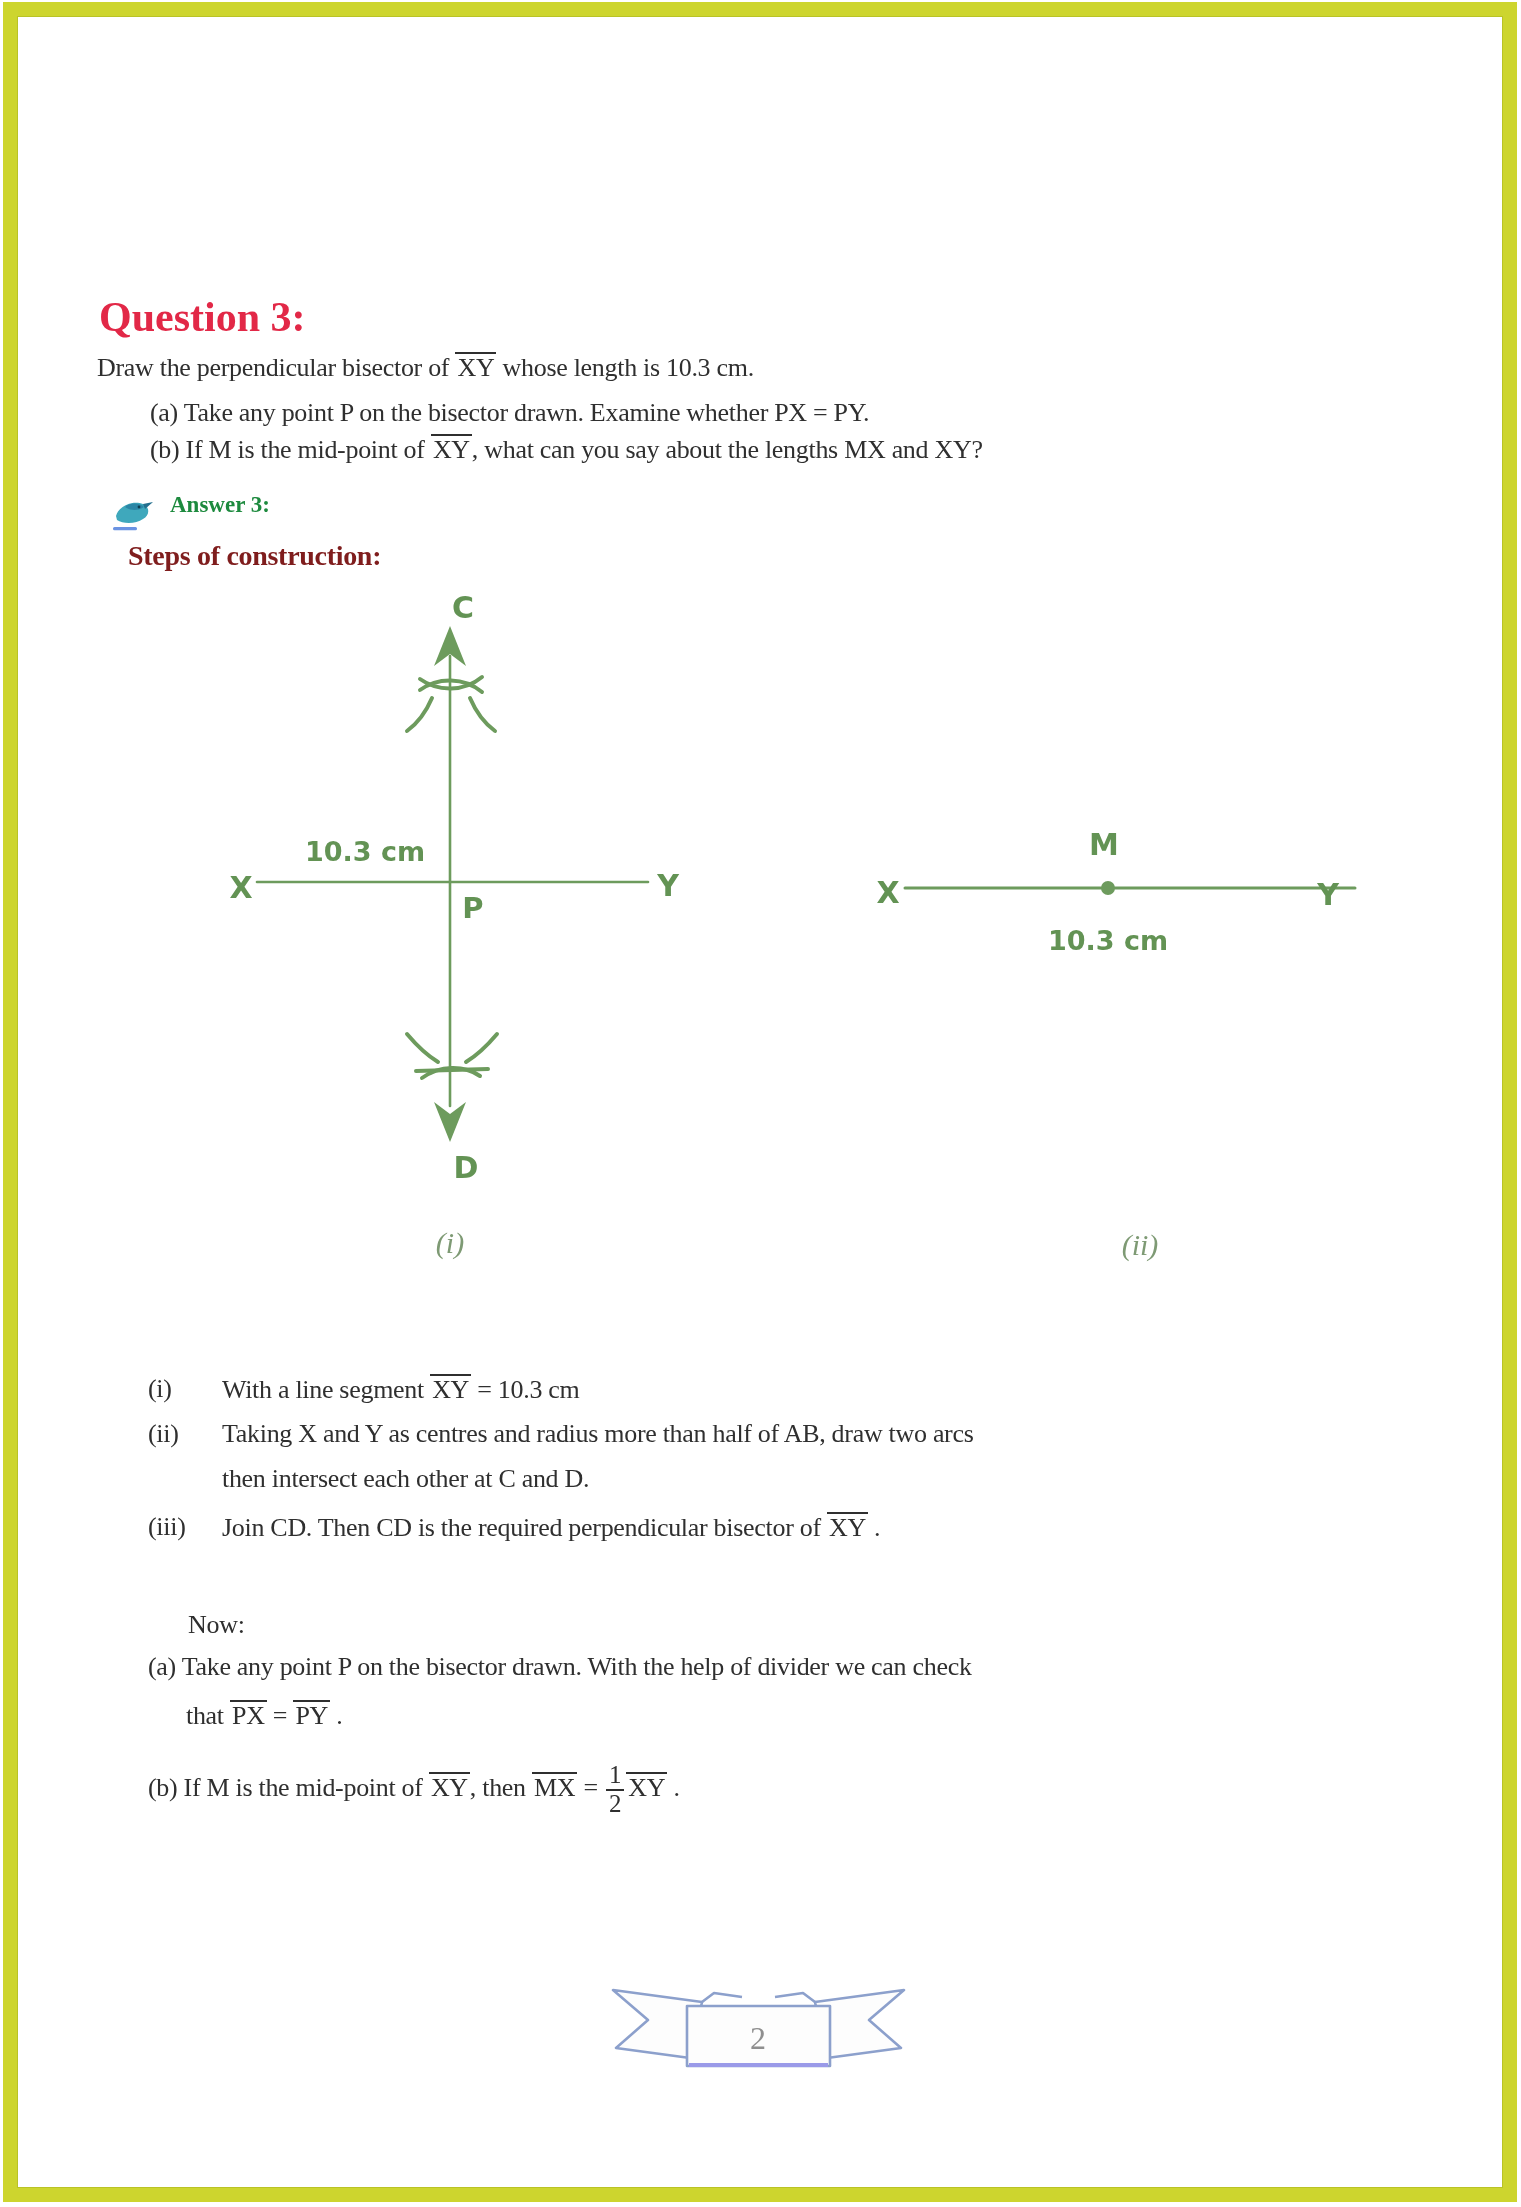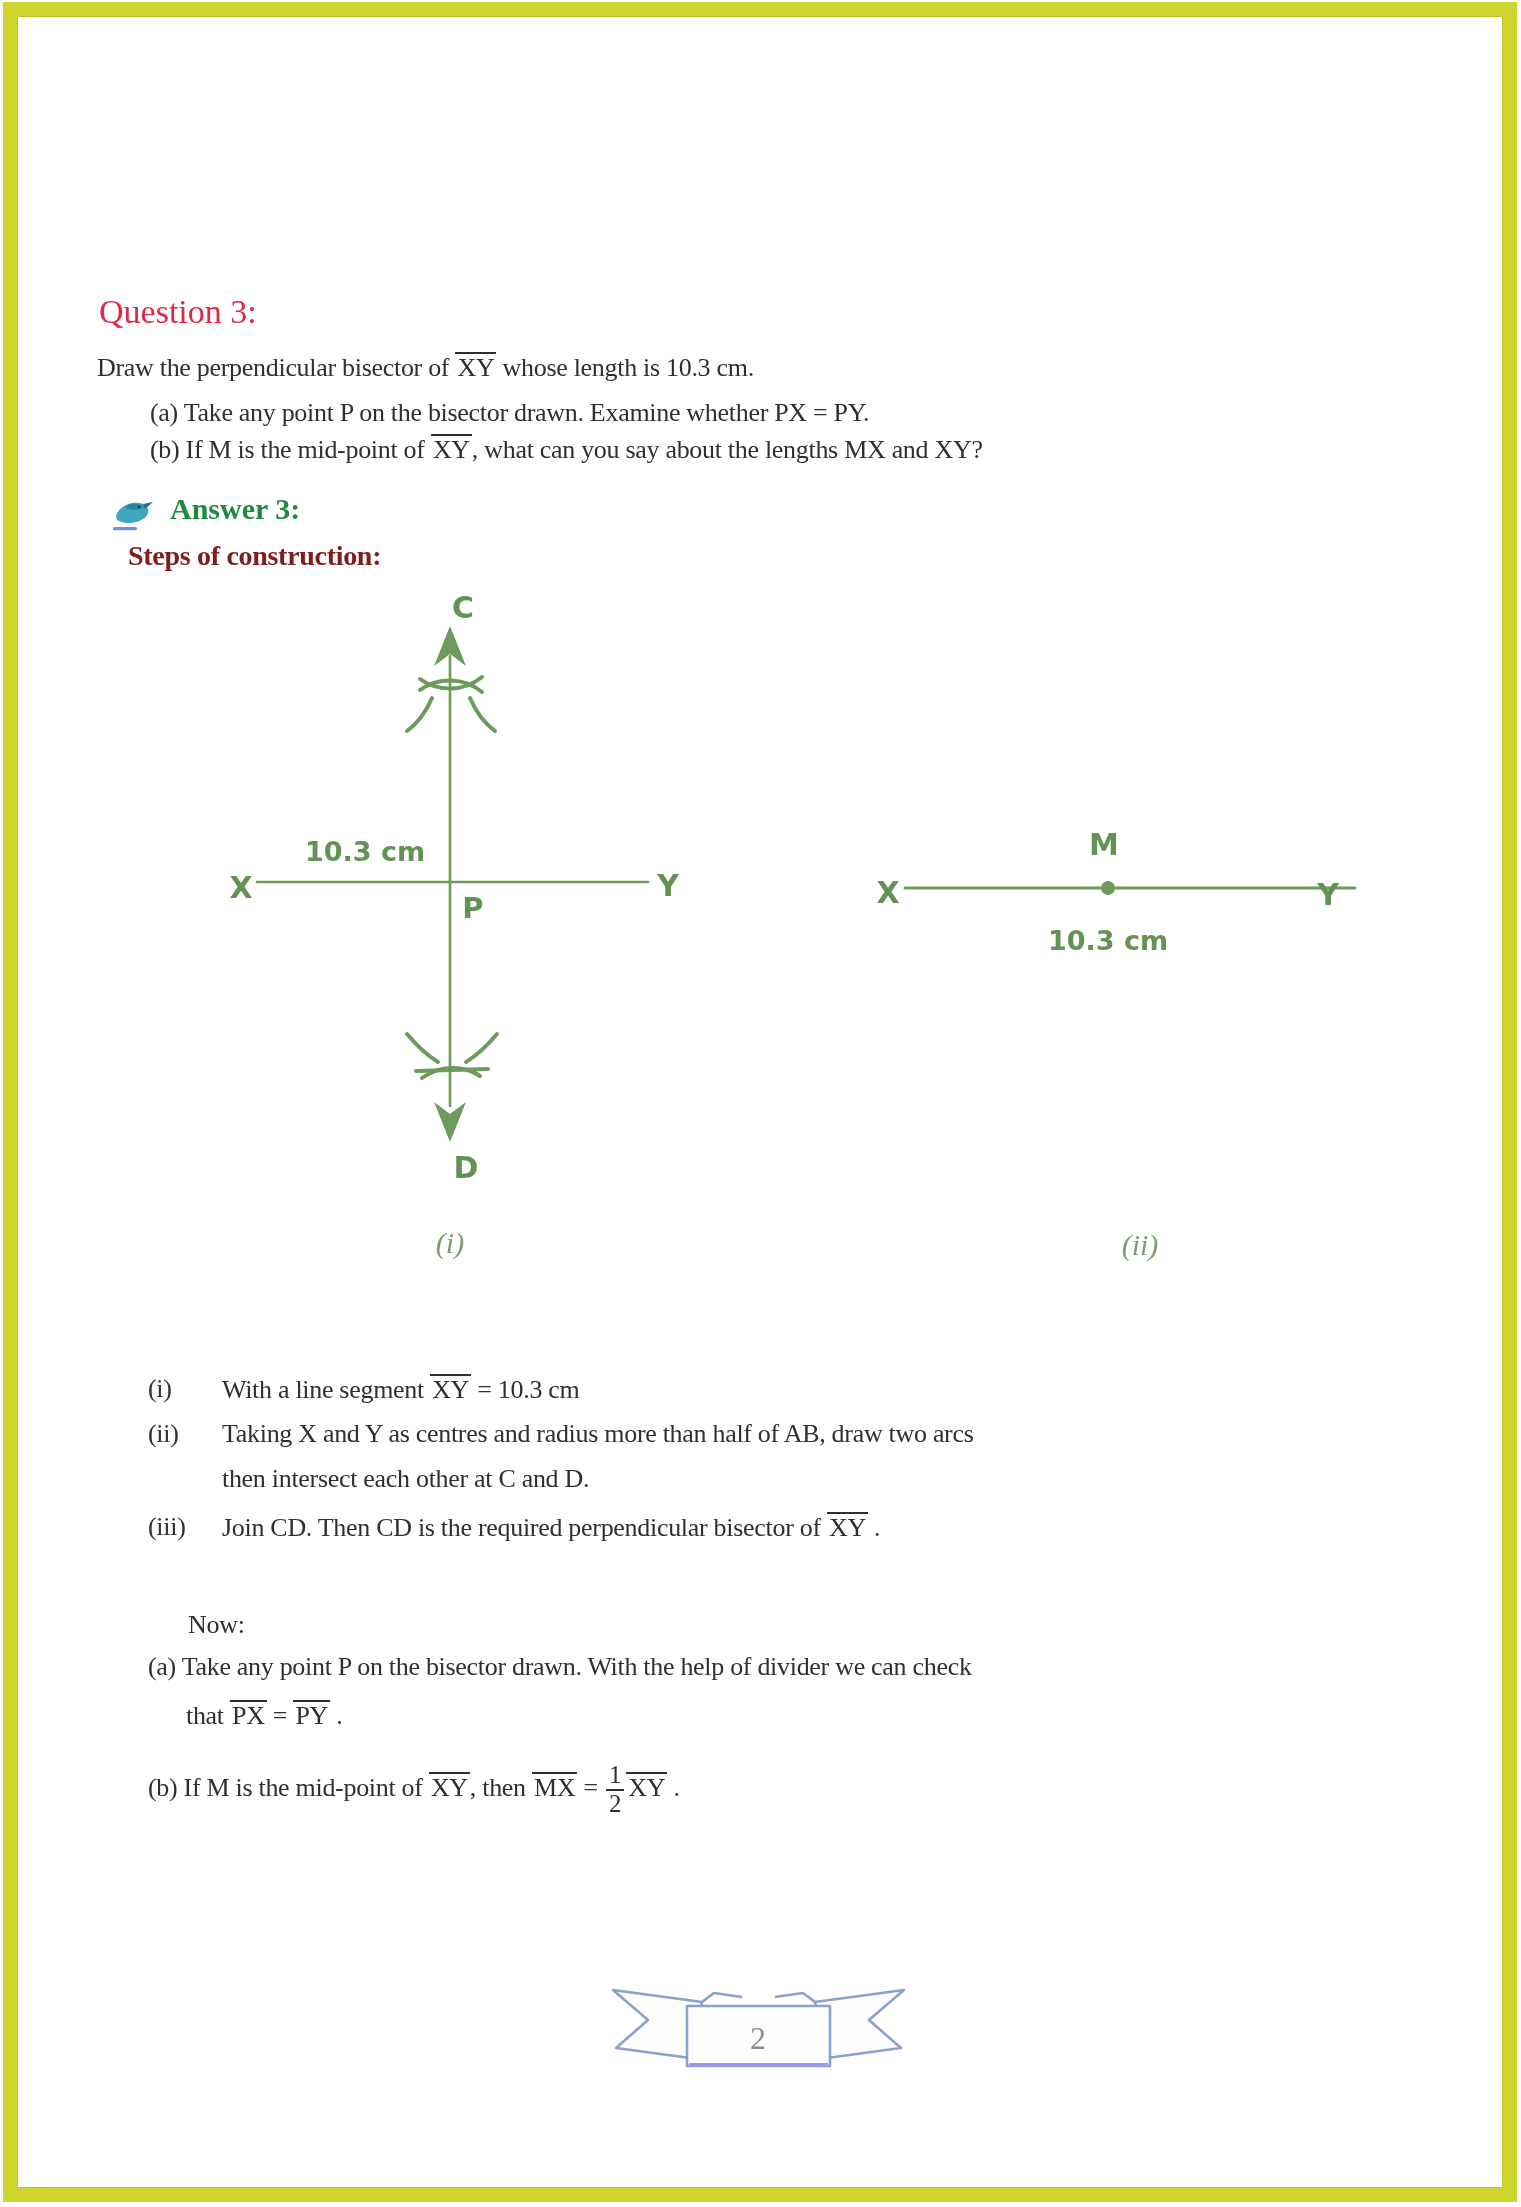--- a/index.html
+++ b/index.html
@@ -6,22 +6,22 @@
   body{
     width:1521px;height:2207px;position:relative;background:#ffffff;
     font-family:"Liberation Serif", serif;color:#2f2f2f;overflow:hidden;
   }
   .border-frame{
     position:absolute;left:3px;top:2px;right:4px;bottom:5px;
     border:14px solid #cdd52e;box-shadow:inset 0 0 0 1px #b9c325;
     pointer-events:none;
   }
   .line{position:absolute;white-space:nowrap;font-size:26px;letter-spacing:-0.3px;color:#2f2f2f;}
-  .q-heading{position:absolute;font-size:34px;font-weight:normal;color:#e22847;white-space:nowrap;text-align:right;}
-  .a-heading{position:absolute;font-size:30px;font-weight:bold;color:#1d8a3e;white-space:nowrap;}
+  .q-heading{position:absolute;font-size:42px;font-weight:bold;color:#e22847;white-space:nowrap;text-align:right;}
+  .a-heading{position:absolute;font-size:23px;font-weight:bold;color:#1d8a3e;white-space:nowrap;}
   .s-heading{position:absolute;font-size:28px;font-weight:bold;color:#7f1d1d;white-space:nowrap;letter-spacing:-0.3px;}
   .ovl{display:inline-block;border-top:2.6px solid #2f2f2f;padding:1px 2px 0 2px;line-height:1;}
   .frac{display:inline-flex;flex-direction:column;align-items:center;vertical-align:middle;
         line-height:1.05;font-size:25px;margin:0 2px;}
   .frac .den{border-top:2.4px solid #2f2f2f;padding:0 3px;}
   .frac .num{padding:0 3px 1px 3px;}
   .fig{position:absolute;}
   .fig-caption{position:absolute;font-style:italic;font-size:30px;color:#7e9a74;
                font-family:"Liberation Serif",serif;text-align:center;}
   svg text.diag-label{font-family:"DejaVu Sans",sans-serif;font-weight:600;fill:#639354;}

